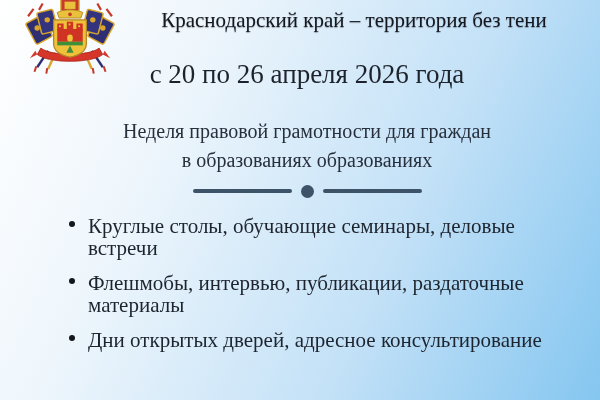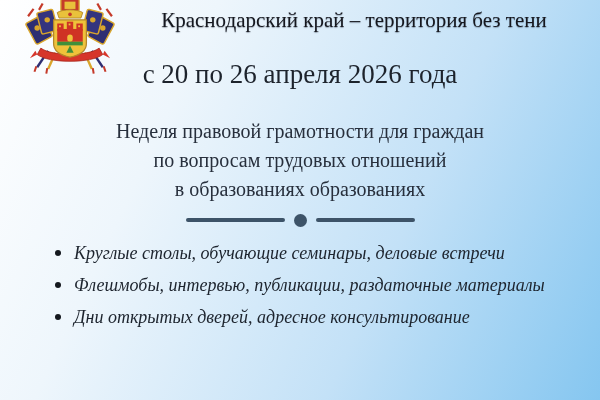--- a/index.html
+++ b/index.html
@@ -22,21 +22,21 @@
   .title {
     margin: 8px 4px 0 112px;
     text-align: center;
     font-size: 21px;
     font-weight: normal;
     color: #15171e;
     text-shadow: 0 1px 1px rgba(30,40,60,0.35);
     line-height: 1.2;
   }
 
-  .content { }
+  .content { padding-left: 14px; }
 
   .date-line {
     margin-top: 27px;
     text-align: center;
     font-size: 27px;
     color: #1d232c;
     line-height: 1.1;
   }
 
   .subtitle {
@@ -62,22 +62,21 @@
   .divider .dot {
     width: 13px; height: 13px;
     border-radius: 50%;
     background: #3d5368;
   }
 
   ul.bullets {
     list-style: none;
     margin: 17px 13px 0 53px;
     padding: 0;
-    font-style: italic;
-    font-size: 18px;
+    font-size: 21px;
     color: #1d242e;
   }
   ul.bullets li {
     position: relative;
     padding-left: 21px;
     margin-bottom: 13px;
     line-height: 1.05;
   }
   ul.bullets li::before {
     content: "";
@@ -152,21 +151,20 @@
   </svg>
 
   <div class="title">Краснодарский край – территория без тени</div>
 
   <div class="content">
 
     <div class="date-line">с 20 по 26 апреля 2026 года</div>
 
     <div class="subtitle">
       <div>Неделя правовой грамотности для граждан</div>
-      <div>по вопросам трудовых отношений</div>
       <div>в образованиях образованиях</div>
     </div>
 
     <div class="divider">
       <span class="bar"></span>
       <span class="dot"></span>
       <span class="bar"></span>
     </div>
 
     <ul class="bullets">

